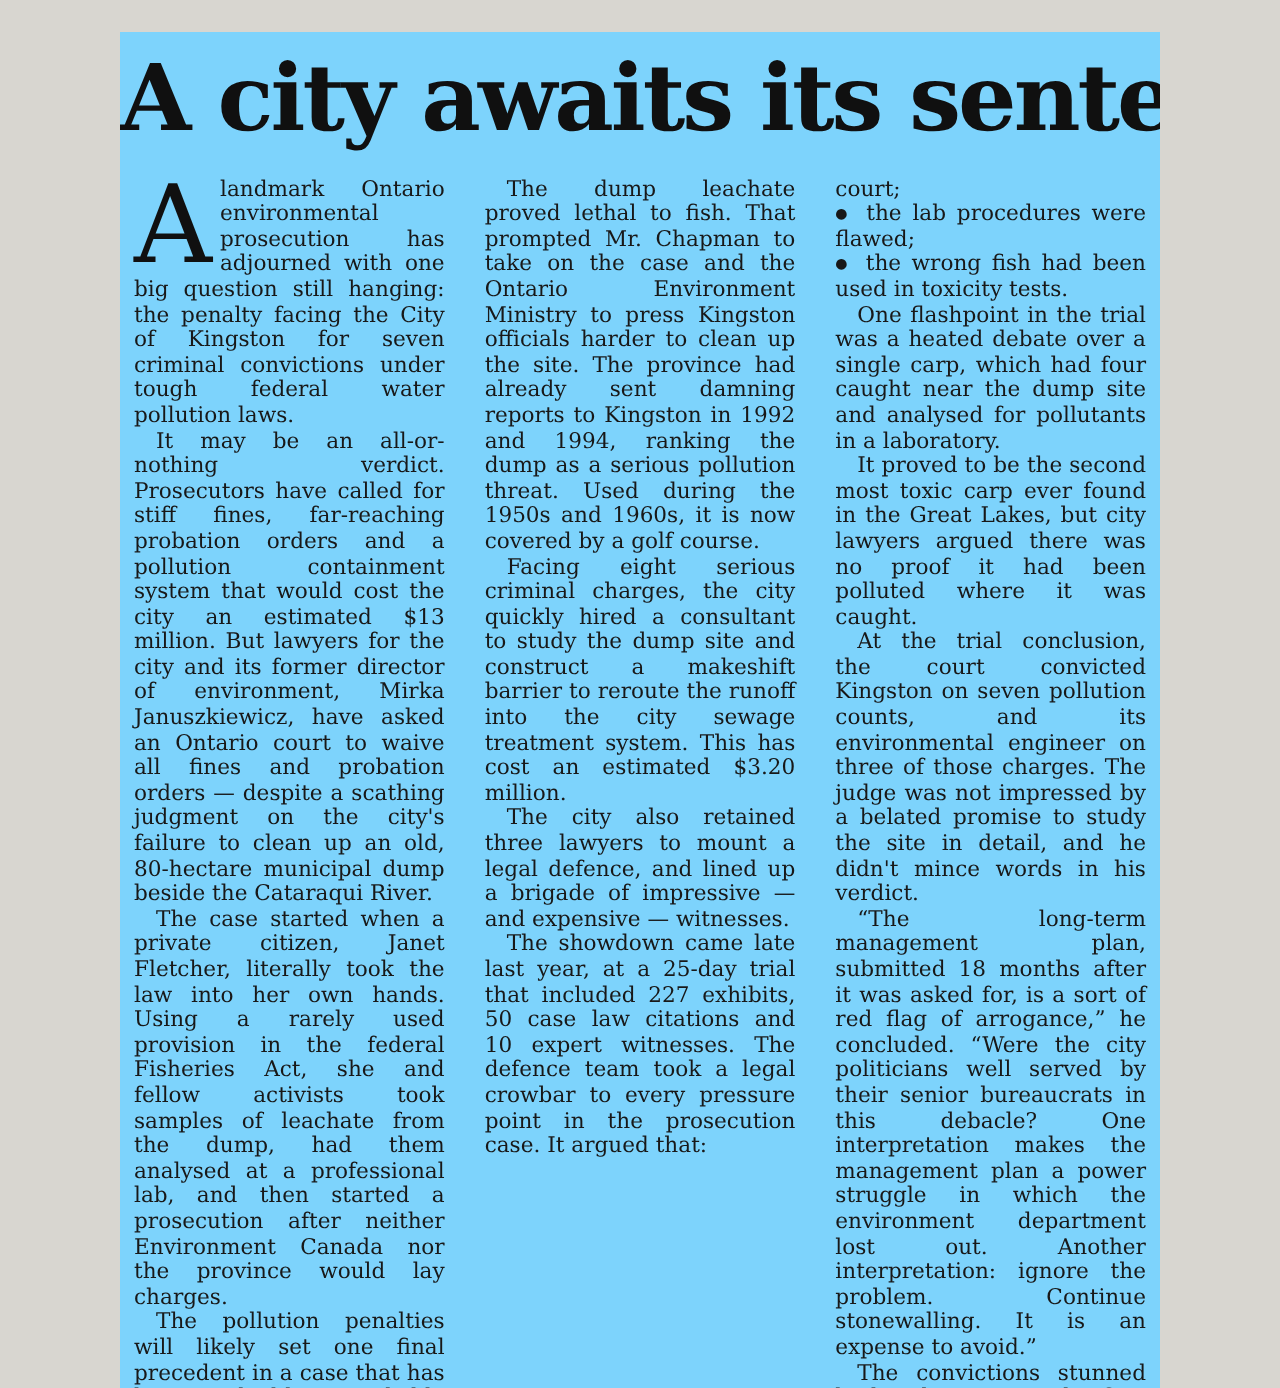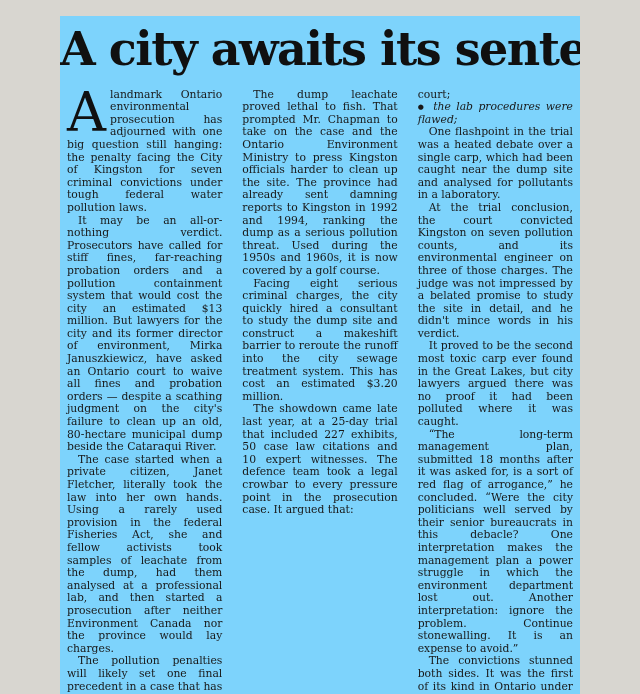--- a/index.html
+++ b/index.html
@@ -53,21 +53,21 @@
     text-justify:inter-word;
     hyphens:auto;
     -webkit-hyphens:auto;
     color:#181818;
   }
   .col p{
     margin:0;
     text-indent:11px;
   }
   .col p.flush{text-indent:0;}
-  .col p.bullet{text-indent:0;font-style:italic;}
+  .col p.bullet{text-indent:0;}
   .dot{
     font-size:7px;
     vertical-align:1px;
     padding-right:2px;
   }
   .dropcap{
     float:left;
     font-size:54px;
     line-height:44px;
     padding:2px 4px 0 0;
@@ -87,29 +87,31 @@
           <p>It may be an all-or-nothing verdict. Prosecutors have called for stiff fines, far-reaching probation orders and a pollution containment system that would cost the city an estimated $13 million. But lawyers for the city and its former director of environment, Mirka Januszkiewicz, have asked an Ontario court to waive all fines and probation orders — despite a scathing judgment on the city's failure to clean up an old, 80-hectare municipal dump beside the Cataraqui River.</p>
           <p>The case started when a private citizen, Janet Fletcher, literally took the law into her own hands. Using a rarely used provision in the federal Fisheries Act, she and fellow activists took samples of leachate from the dump, had them analysed at a professional lab, and then started a prosecution after neither Environment Canada nor the province would lay charges.</p>
           <p>The pollution penalties will likely set one final precedent in a case that has been marked by remarkable twists at every turn. Because national legislation is involved, the outcome will affect municipal governments and their senior staff across Canada.</p>
           <p>Their guerrilla tactics were highly professional. One of their team was Douglas Chapman, a former senior prosecutor for the Ontario Environment Ministry. Now a lawyer with the Sierra Legal Defence Fund, he helped</p>
         </div>
     </div>
     <div class="col">
       <div>
           <p>The dump leachate proved lethal to fish. That prompted Mr. Chapman to take on the case and the Ontario Environment Ministry to press Kingston officials harder to clean up the site. The province had already sent damning reports to Kingston in 1992 and 1994, ranking the dump as a serious pollution threat. Used during the 1950s and 1960s, it is now covered by a golf course.</p>
           <p>Facing eight serious criminal charges, the city quickly hired a consultant to study the dump site and construct a makeshift barrier to reroute the runoff into the city sewage treatment system. This has cost an estimated $3.20 million.</p>
+          <p>The city also retained three lawyers to mount a legal defence, and lined up a brigade of impressive — and expensive — witnesses.</p>
           <p>The showdown came late last year, at a 25-day trial that included 227 exhibits, 50 case law citations and 10 expert witnesses. The defence team took a legal crowbar to every pressure point in the prosecution case. It argued that:</p>
         </div>
     </div>
     <div class="col">
       <div>
           <p class="flush">court;</p>
           <p class="bullet"><span class="dot">●</span> the lab procedures were flawed;</p>
-          <p>One flashpoint in the trial was a heated debate over a single carp, which had been caught near the dump site and analysed for pollutants in a laboratory.</p>
+          <p class="bullet"><span class="dot">●</span> the wrong fish had been used in toxicity tests.</p>
+          <p>One flashpoint in the trial was a heated debate over a single carp, which had four caught near the dump site and analysed for pollutants in a laboratory.</p>
+          <p>It proved to be the second most toxic carp ever found in the Great Lakes, but city lawyers argued there was no proof it had been polluted where it was caught.</p>
           <p>At the trial conclusion, the court convicted Kingston on seven pollution counts, and its environmental engineer on three of those charges. The judge was not impressed by a belated promise to study the site in detail, and he didn't mince words in his verdict.</p>
-          <p>It proved to be the second most toxic carp ever found in the Great Lakes, but city lawyers argued there was no proof it had been polluted where it was caught.</p>
           <p>“The long-term management plan, submitted 18 months after it was asked for, is a sort of red flag of arrogance,” he concluded. “Were the city politicians well served by their senior bureaucrats in this debacle? One interpretation makes the management plan a power struggle in which the environment department lost out. Another interpretation: ignore the problem. Continue stonewalling. It is an expense to avoid.”</p>
           <p>The convictions stunned both sides. It was the first of its kind in Ontario under the federal Fisheries Act since a notorious Niagara Falls industrial polluter had been convicted and fined $1 in 1981. Potential fines under the act are $50,000 a day. The sentencing verdict is scheduled for late February.</p>
         </div>
 
     </div>
   </div>
 </div>
 
 </body></html>

